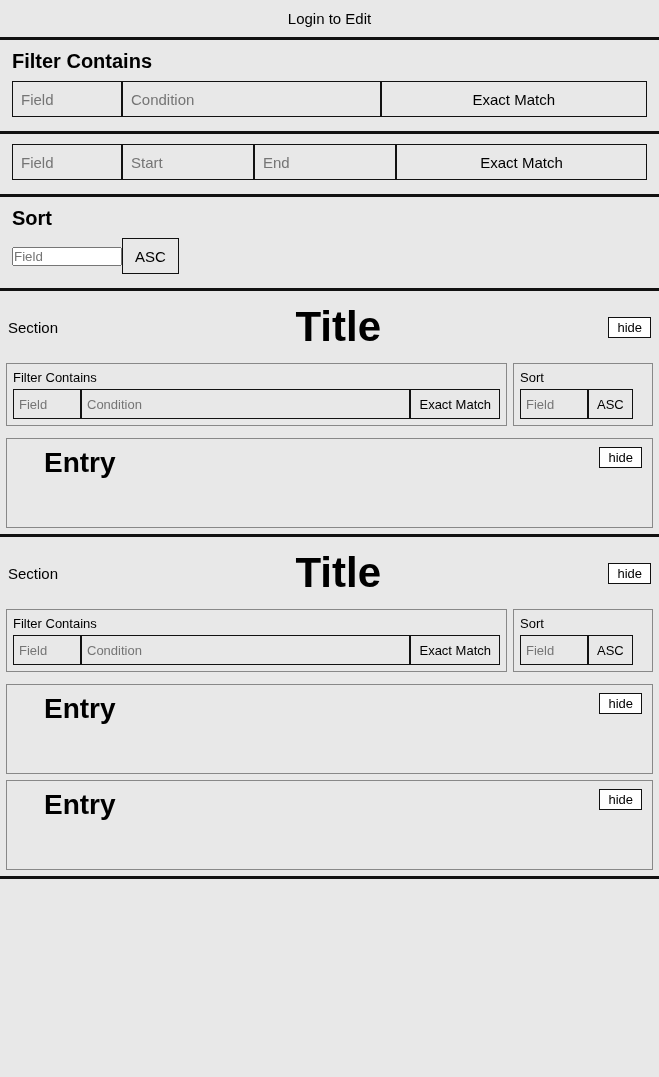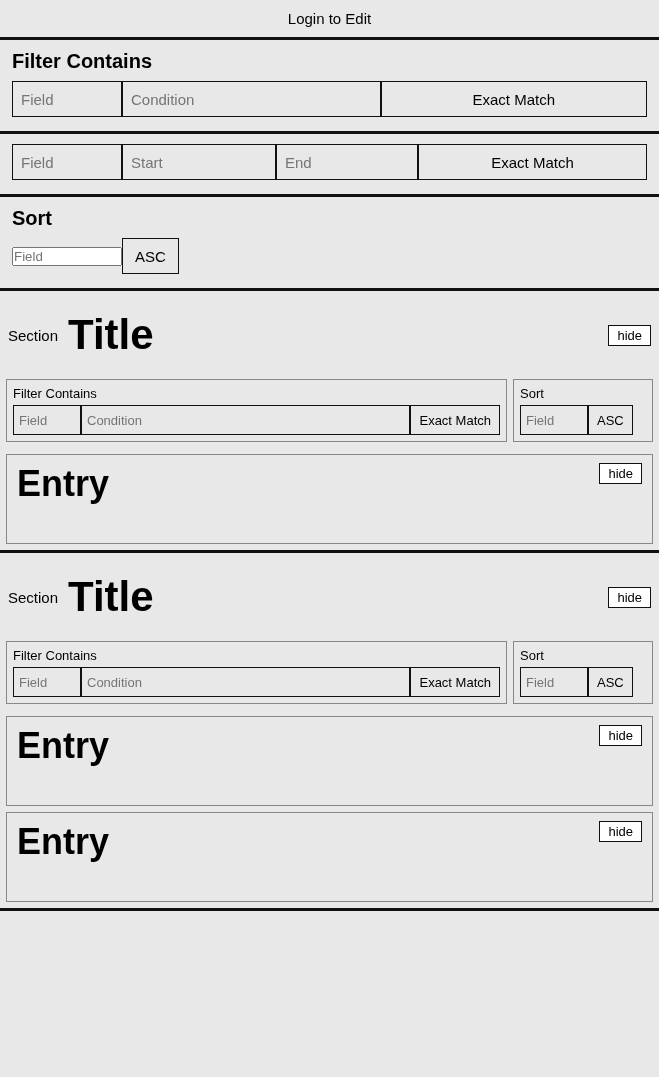--- a/index.html
+++ b/index.html
@@ -50,21 +50,21 @@
     .field-input {
       width: 110px;
     }
 
     .condition-input {
       width: 205px;
       flex: 1;
     }
 
     .start-input {
-      width: 154px;
+      width: 132px;
     }
 
     .end-input {
       width: 142px;
     }
 
     .exact-match-btn {
       border: 1.5px solid #111;
       background: #e8e8e8;
       font-size: 15px;
@@ -85,34 +85,34 @@
 
     .sort-row {
       display: flex;
       gap: 0;
       align-items: center;
     }
 
     .section-header {
       display: flex;
       align-items: center;
-      padding: 20px 8px;
+      padding: 12px 8px;
       position: relative;
     }
 
     .section-label {
       font-size: 15px;
       margin-right: 10px;
     }
 
     .section-big-title {
       font-size: 42px;
       font-weight: bold;
       flex: 1;
-      text-align: left;
+      text-align: center;
     }
 
     .hide-btn {
       border: 1.5px solid #111;
       background: #ffffff;
       font-size: 13px;
       padding: 2px 8px;
       cursor: pointer;
     }
 
@@ -208,22 +208,23 @@
       background: #e8e8e8;
     }
 
     .entry-header {
       display: flex;
       align-items: flex-start;
       justify-content: space-between;
     }
 
     .entry-label {
-      font-size: 36px;
+      font-size: 28px;
       font-weight: bold;
+      margin-left: 27px;
     }
 
     .outer-section {
       border-bottom: 3px solid #111;
       background: #e8e8e8;
     }
   </style>
 </head>
 <body>
 

